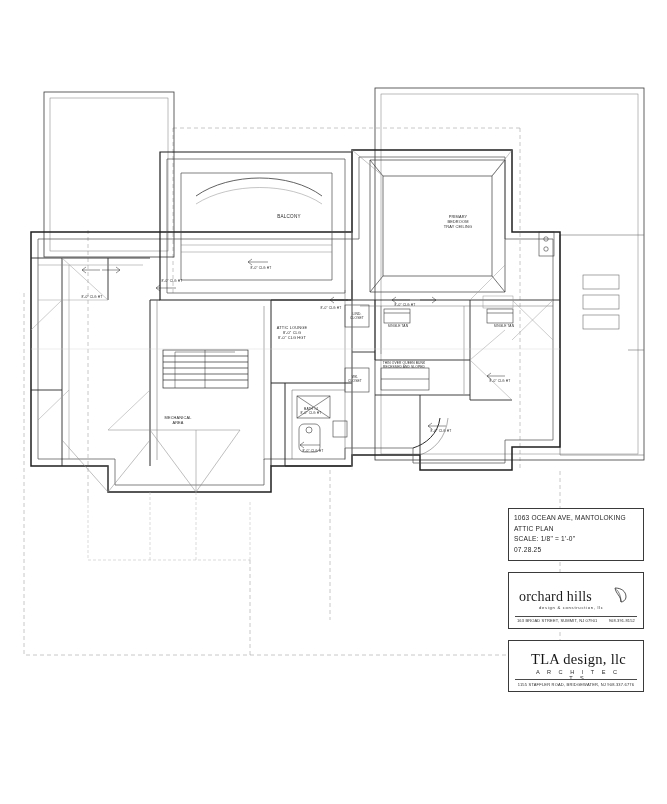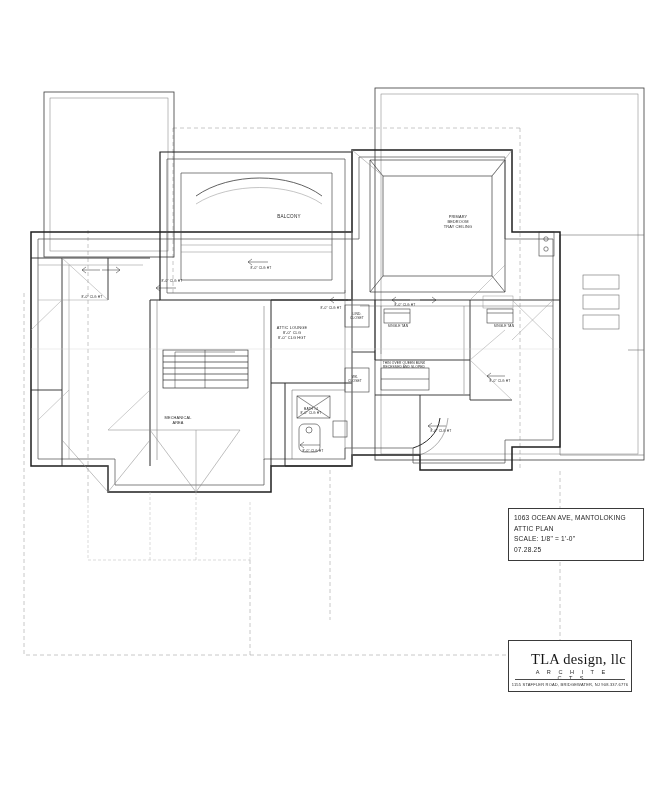--- a/index.html
+++ b/index.html
@@ -99,21 +99,21 @@
     position: absolute;
     right: 14px;
     top: 12px;
     width: 16px;
     height: 18px;
   }
 
   #tla-block {
     left: 508px;
     top: 640px;
-    width: 124px;
+    width: 136px;
     height: 52px;
   }
   #tla-block .tla-name {
     position: absolute;
     left: 22px;
     top: 10px;
     font-family: "Liberation Serif", serif;
     font-size: 14.5px;
     letter-spacing: 0.3px;
     color: #141414;
@@ -487,20 +487,33 @@
       <div class="plan-label sz5" style="left: 441px; top: 431px;">8'-0" CLG HT</div>
     </div>
 
   <div class="block" id="project-title-block">
     <div class="line">1063 OCEAN AVE, MANTOLOKING</div>
     <div class="line">ATTIC PLAN</div>
     <div class="line">SCALE: 1/8" = 1'-0"</div>
     <div class="line">07.28.25</div>
   </div>
 
+  <div class="block" id="orchard-hills-block">
+    <div class="oh-name">orchard hills</div>
+    <div class="oh-sub">design &amp; construction, llc</div>
+    <svg class="oh-leaf" viewBox="0 0 16 18">
+      <path d="M8 17 C8 11, 3 9, 2 3 C8 3, 13 6, 13 12 C13 15, 10 17, 8 17 Z" fill="none" stroke="#2b2b2b" stroke-width="0.8"></path>
+      <path d="M8 17 C8 11, 6 7, 3.5 4.5" fill="none" stroke="#2b2b2b" stroke-width="0.6"></path>
+    </svg>
+    <div class="oh-rule"></div>
+    <div class="oh-foot">
+      <span>163 BROAD STREET, SUMMIT, NJ 07901</span>
+      <span>908.391.8152</span>
+    </div>
+  </div>
 
   <div class="block" id="tla-block">
     <div class="tla-name">TLA design, llc</div>
     <div class="tla-arch">A R C H I T E C T S</div>
     <div class="tla-rule"></div>
     <div class="tla-foot">1155 STAFFLER ROAD, BRIDGEWATER, NJ    908.337.6776</div>
   </div>
 
 
 </div>

